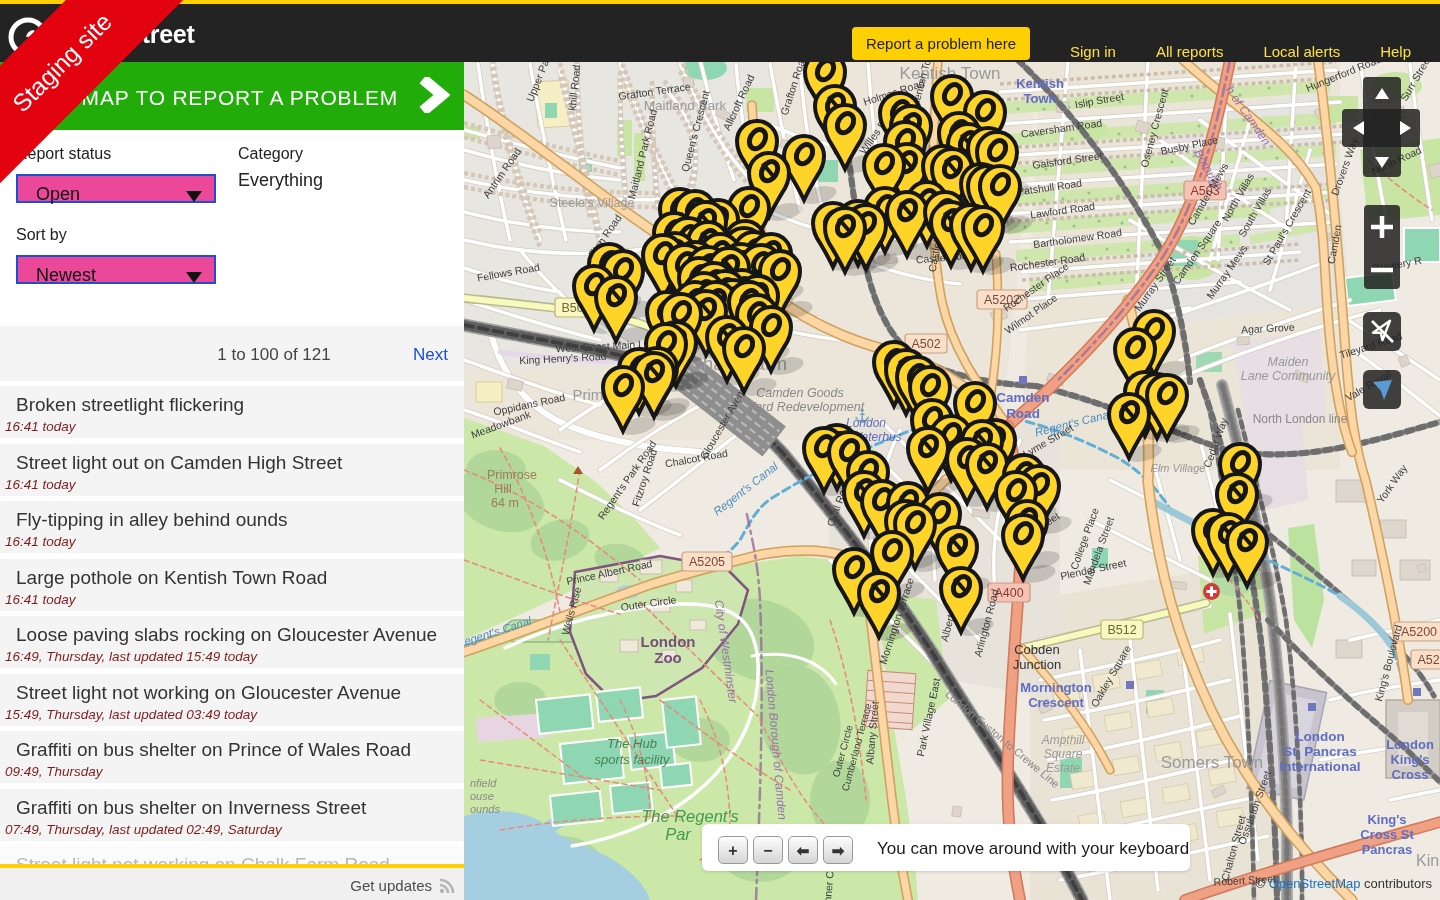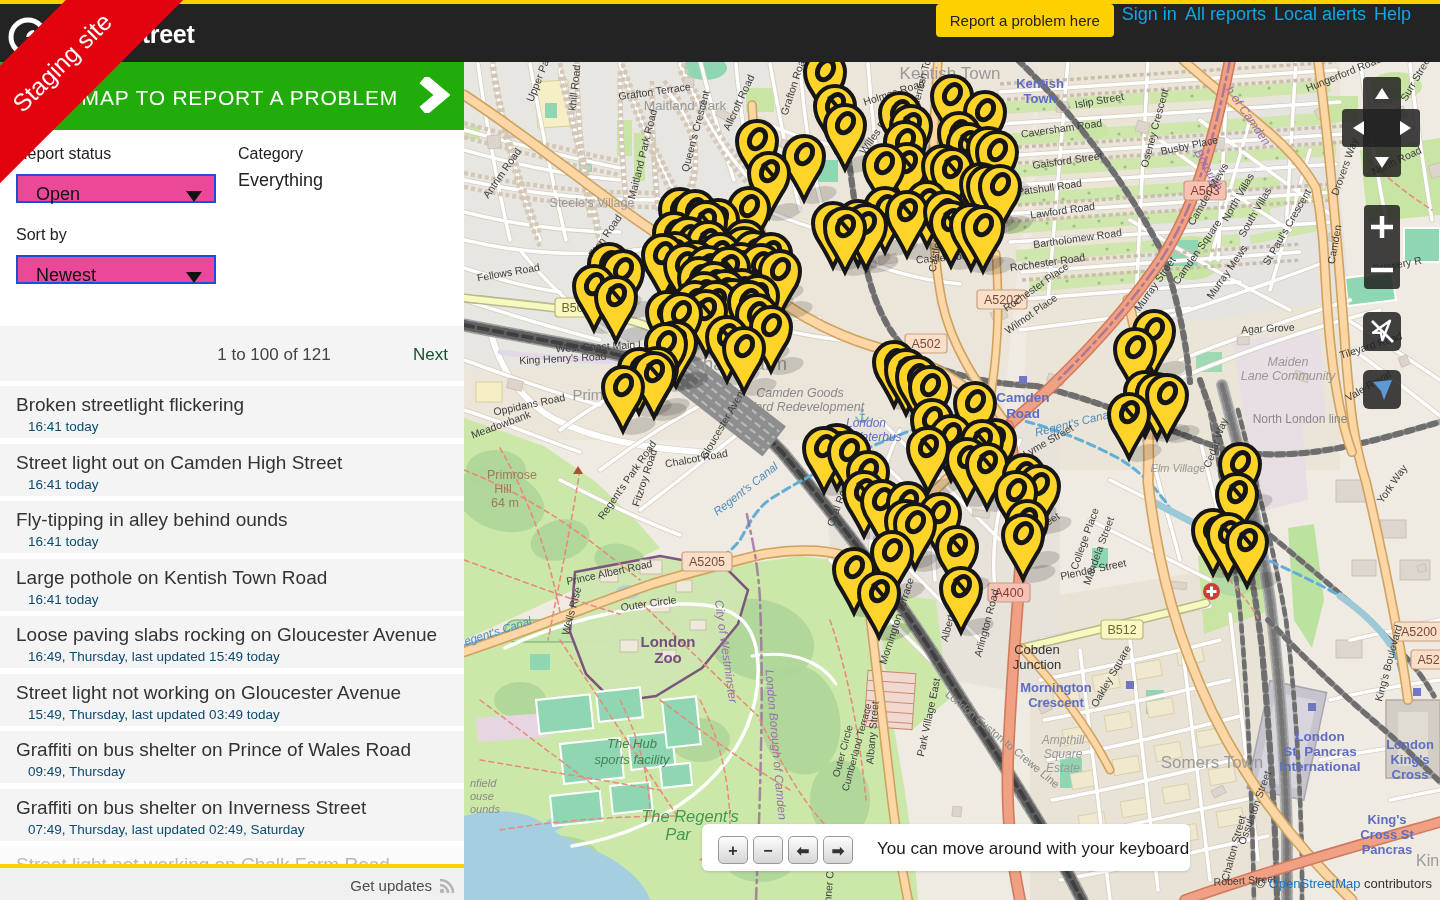--- a/index.html
+++ b/index.html
@@ -1,34 +1,34 @@
 <!DOCTYPE html>
 <html><head><meta charset="utf-8">
 <style>
 *{margin:0;padding:0;box-sizing:border-box}
 body{width:1440px;height:900px;overflow:hidden;font-family:"Liberation Sans",sans-serif;position:relative;background:#fff}
 .topstrip{position:absolute;left:0;top:0;width:1440px;height:4px;background:#ffd000;z-index:30}
 .header{position:absolute;left:0;top:4px;width:1440px;height:58px;background:#232323;z-index:30}
 .logo{position:absolute;left:56px;top:16px;color:#fff;font-size:25px;font-weight:700;letter-spacing:-0.3px}
-.nav{position:absolute;right:29px;top:0;height:56px;display:flex;align-items:flex-start;gap:8px}
-.nav a{color:#0ea5e9;font-size:18px;text-decoration:none}
+.nav{position:absolute;right:29px;top:0;height:56px;display:flex;align-items:flex-end;gap:40px}
+.nav a{color:#fde047;font-size:15px;text-decoration:none}
 .btn-report{background:#ffd000;color:#222;font-size:15px;padding:8px 14px;border-radius:4px}
 .banner{position:absolute;left:0;top:62px;width:464px;height:68px;background:#21ac09;z-index:20;color:#fff}
 .banner .txt{position:absolute;right:66px;top:24px;font-size:21px;letter-spacing:0.8px;white-space:nowrap}
 .sidebar{position:absolute;left:0;top:130px;width:464px;height:770px;background:#fff;z-index:20}
 .flabel{position:absolute;font-size:16px;color:#222}
 .select{position:absolute;width:200px;height:29px;border:2px solid #1d4ed8;background:#ec4899}
 .select span{position:absolute;left:18px;top:8px;font-size:18px;color:#111}
 .select:after{content:"";position:absolute;right:12px;top:15px;border-left:8px solid transparent;border-right:8px solid transparent;border-top:11px solid #111}
 .paging{position:absolute;left:0;top:196px;width:464px;height:55px;background:#f4f4f4}
 .paging .c{position:absolute;left:0;width:548px;text-align:center;top:19px;font-size:17px;color:#444}
-.paging .n{position:absolute;right:16px;top:19px;font-size:17px;color:#14532d}
+.paging .n{position:absolute;right:16px;top:19px;font-size:17px;color:#1d4ed8}
 .item{position:absolute;left:0;width:464px;height:52px;background:#f4f4f4}
 .item .t{position:absolute;left:16px;top:8px;font-size:19px;color:#333}
-.item .d{position:absolute;left:28px;top:33px;font-size:13.5px;color:#0c4a6e}
+.item .d{position:absolute;left:5px;top:33px;font-size:13.5px;font-style:italic;color:#7f1d1d}
 .sfooter{position:absolute;left:0;top:734px;width:464px;height:48px;background:#f0f0f0;border-top:4px solid #ffd000}
 .sfooter span{position:absolute;right:32px;top:9px;font-size:15px;color:#4d4d4d}
 .ribbon{position:absolute;left:-88px;top:21px;width:300px;height:83px;background:#e2030f;z-index:40;transform:rotate(-45deg);display:flex;align-items:center;justify-content:center}
 .ribbon span{color:#fff;font-size:24.5px}
 .kbd{position:absolute;left:702px;top:824px;width:488px;height:47px;background:#fff;border-radius:6px;z-index:25;box-shadow:0 1px 3px rgba(0,0,0,0.15)}
 .key{position:absolute;top:12px;width:30px;height:28px;border-radius:5px;border:1px solid #999;background:linear-gradient(#fdfdfd,#d5d5d5);text-align:center;line-height:27px;font-size:16px;font-weight:700;color:#333}
 .kbd .msg{position:absolute;left:175px;top:15px;font-size:17px;color:#1a1a1a;white-space:nowrap}
 .attrib{position:absolute;right:8px;top:876px;font-size:13px;color:#333;z-index:25}
 .attrib a{color:#1871c4;text-decoration:none}
 .ctl{position:absolute;background:rgba(33,33,33,0.85);border-radius:4px;z-index:25}

